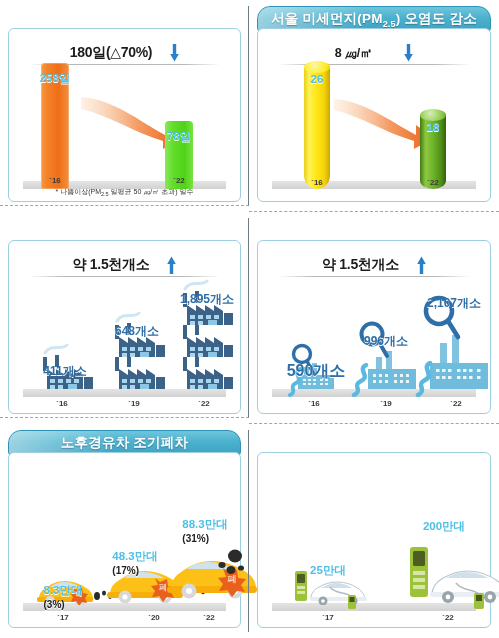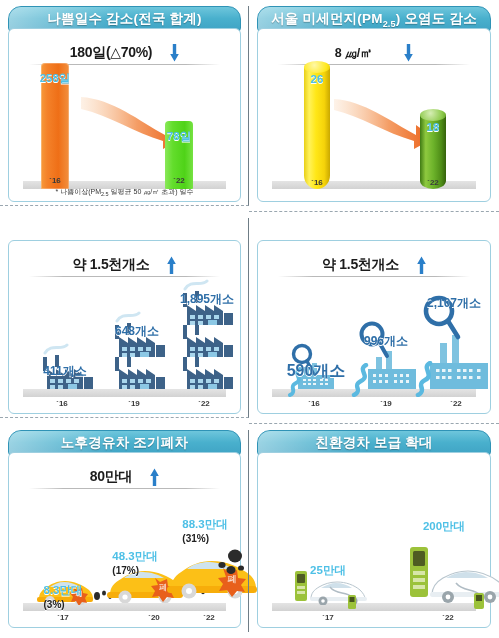--- a/index.html
+++ b/index.html
@@ -139,23 +139,20 @@
   .ev svg{ display:block; }
 </style>
 </head>
 <body>
 
 <div class="page">
  <div class="grid">
 
   <div class="cell rsep csep">
    <div class="panel">
-     <div class="phead">
-       <span class="ptitle">나쁨일수 감소(전국 합계)</span>
-     </div>
      <div class="pbody">
 
        <div class="hilite">
          <span class="hilite-txt">180일(△70%)</span>
          <span class="arrow-dn">
            <svg width="9" height="18" viewBox="0 0 9 18">
                   <path d="M2.8 0h3.4v10h2.6L4.5 17.6 0.2 10h2.6z" fill="#2a7fc9"></path>
                 </svg>
          </span>
          <span class="hilite-line"></span>
@@ -527,29 +524,20 @@
    </div>
   </div>
 
   <div class="cell csep">
    <div class="panel">
      <div class="phead">
        <span class="ptitle">노후경유차 조기폐차</span>
      </div>
      <div class="pbody">
 
-       <div class="hilite">
-         <span class="hilite-txt">80만대</span>
-         <span class="arrow-up">
-           <svg width="9" height="18" viewBox="0 0 9 18">
-                  <path d="M2.8 18h3.4V8h2.6L4.5 0.4 0.2 8h2.6z" fill="#2a7fc9"></path>
-                </svg>
-         </span>
-         <span class="hilite-line"></span>
-       </div>
 
        <div class="plot">
          <div class="ground" style="bottom:12px;"></div>
 
          <span class="car" style="left:18px; bottom:18px;">
            <svg width="62" height="30" viewBox="0 0 62 30">
              <path d="M4 24c0-6 3-9 8-12 4-3 10-6 18-6 9 0 18 4 24 9 3 3 4 6 4 9z" fill="#fcc017"></path>
              <path d="M15 12c4-3 9-5 14-5 6 0 12 2 16 5z" fill="#cfe3ee"></path>
              <rect x="2" y="22" width="56" height="5" rx="2" fill="#f7ad0a"></rect>
              <circle cx="15" cy="26" r="5" fill="#d8d8d8"></circle>
@@ -624,23 +612,20 @@
          <span class="xlab" style="left:46px; bottom:1px;">`17</span>
          <span class="xlab" style="left:122px; bottom:1px;margin-left:15px;">`20</span>
          <span class="xlab" style="left:192px; bottom:1px;">`22</span>
        </div>
      </div>
    </div>
   </div>
 
   <div class="cell">
    <div class="panel">
-     <div class="phead">
-       <span class="ptitle">친환경차 보급 확대</span>
-     </div>
      <div class="pbody">
 
 
        <div class="plot">
          <div class="ground" style="bottom:12px;"></div>
 
          <span class="ev" style="left:26px; bottom:20px;">
            <svg width="18" height="34" viewBox="0 0 18 34">
              <rect x="3" y="2" width="12" height="30" rx="2" fill="#9cc23a"></rect>
              <rect x="5" y="5" width="8" height="9" rx="1" fill="#4f5c22"></rect>

